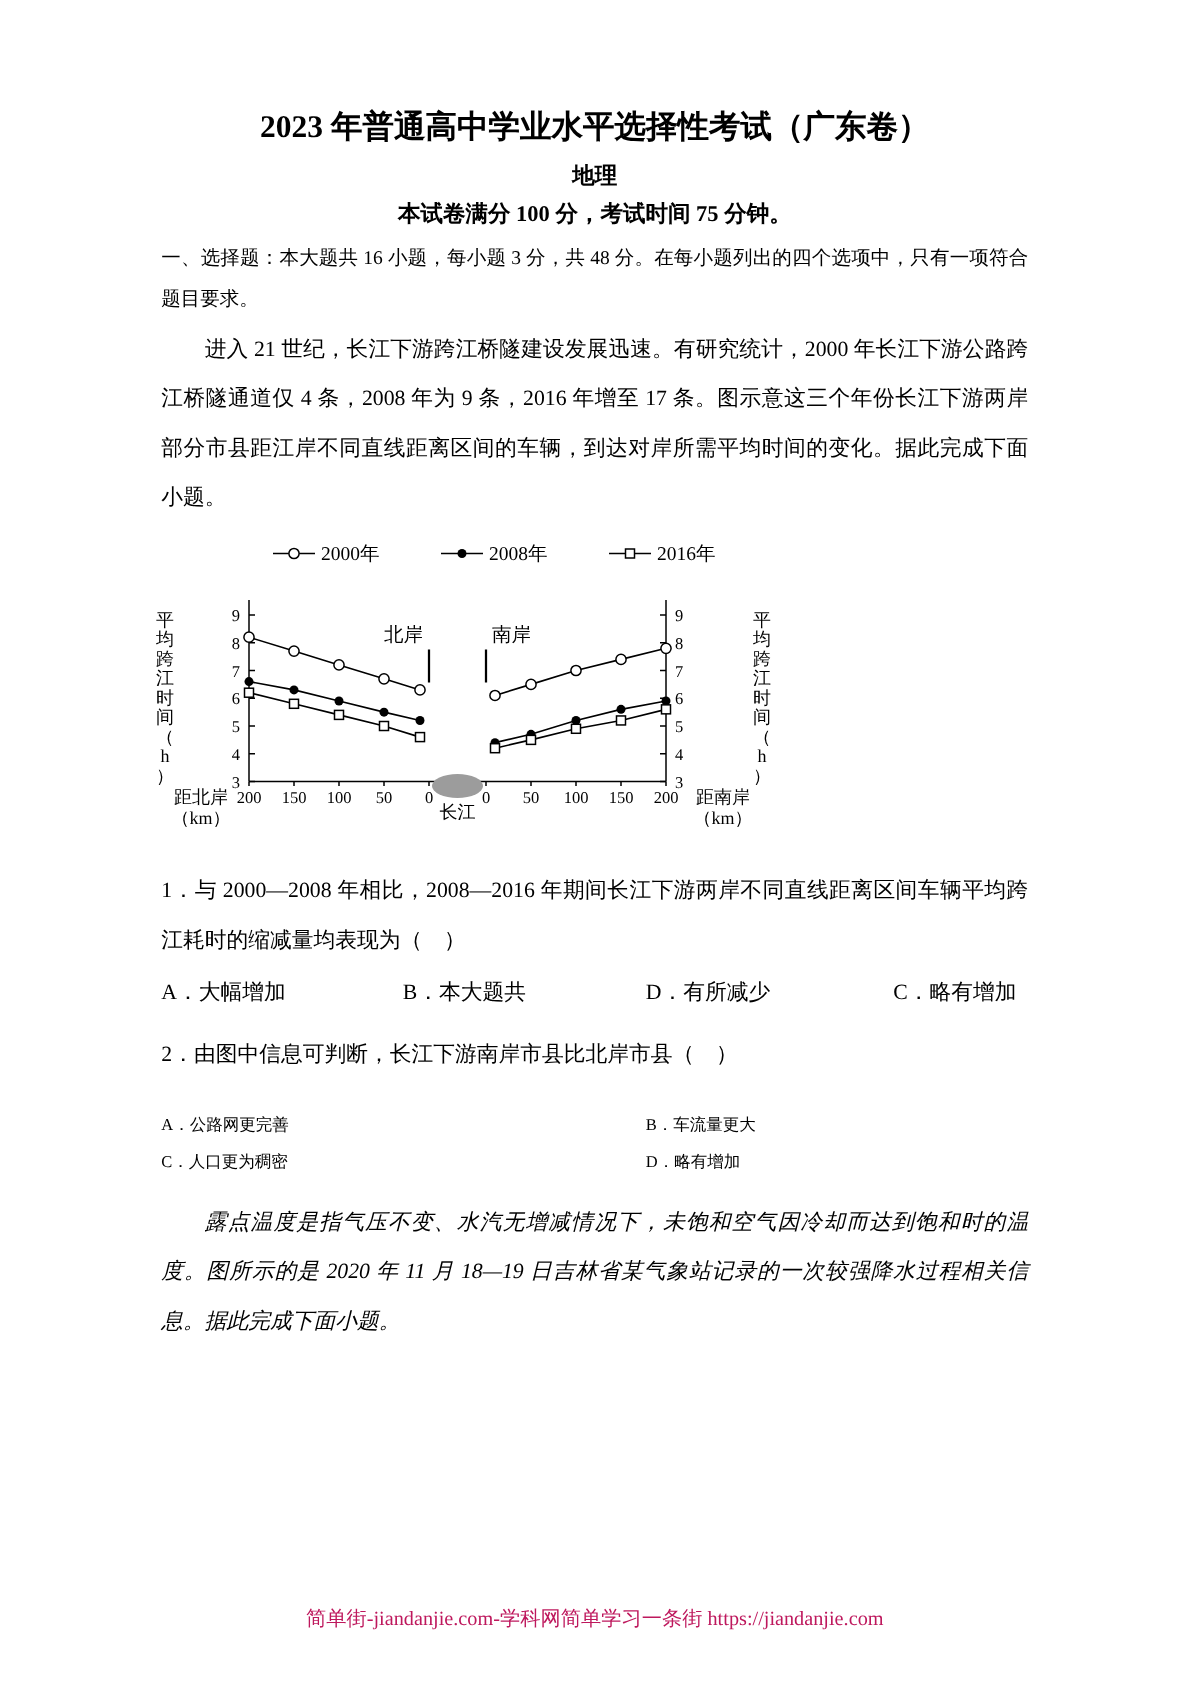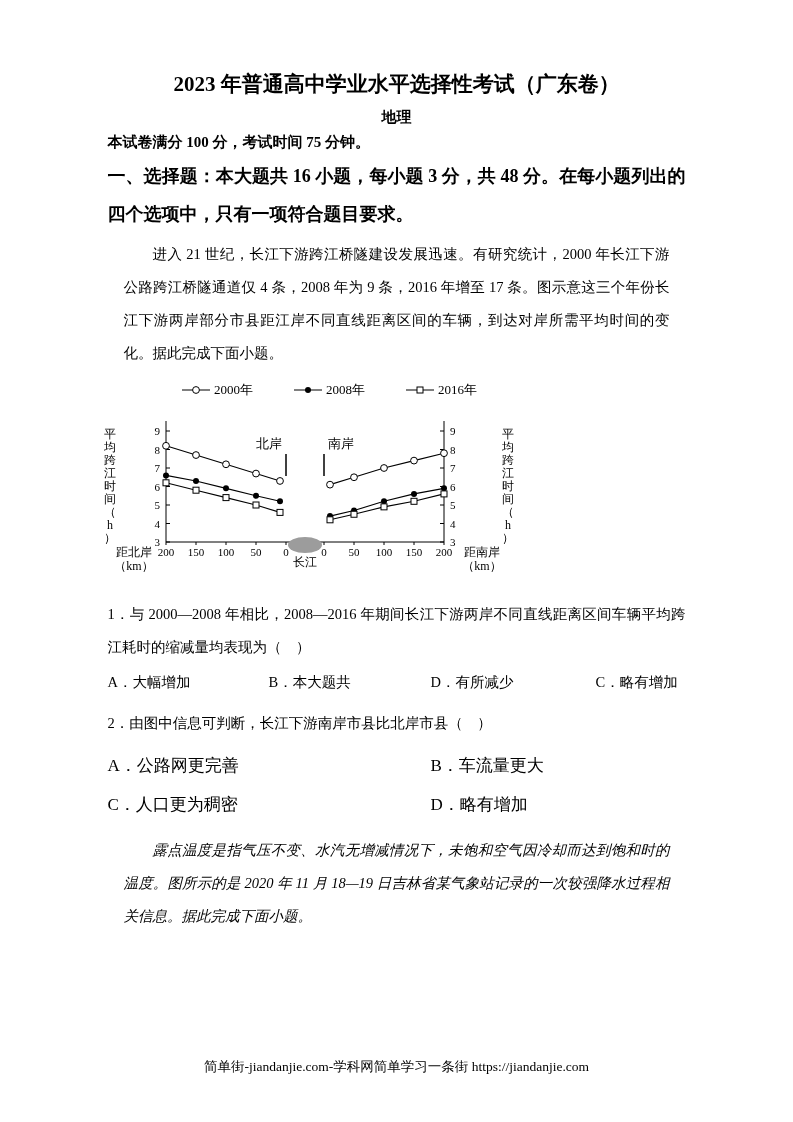--- a/index.html
+++ b/index.html
@@ -1,33 +1,33 @@
 <!DOCTYPE html>
 <html><head>
 <meta charset="utf-8">
 <style>
   html,body{margin:0;padding:0;background:#ffffff;}
   .page{width:722px;height:1122px;margin:0 auto;position:relative;background:#fff;
         font-family:"Liberation Serif", serif;color:#000;overflow:hidden;}
   .content{padding:56px 72px 0 72px;}
   .title{font-size:21px;font-weight:bold;text-align:center;margin:14px 0 8px;}
   .subject{font-size:15px;font-weight:bold;text-align:center;margin:10px 0 6px;}
-  .info{font-size:15px;font-weight:bold;margin:6px 0 4px;}
-  .section-head{font-size:18px;font-weight:bold;line-height:2.1;text-align:justify;margin:6px 0 2px;}
-  .para{font-size:14.5px;line-height:2.28;text-align:justify;margin:4px 16px;}
+  .info{font-size:15px;font-weight:bold;text-align:center;margin:6px 0 4px;}
+  .section-head{font-size:13px;font-weight:normal;line-height:2.1;text-align:justify;margin:6px 0 2px;}
+  .para{font-size:14.5px;line-height:2.28;text-align:justify;margin:4px 0;}
   .indent{text-indent:2em;}
   .ital{font-style:italic;}
   .chart-block{margin:2px 0 6px -14px;}
   .q-text{font-size:14.5px;line-height:2.28;text-align:justify;margin:8px 0 0;}
   .opts-row{display:grid;grid-template-columns:161px 162px 165px auto;font-size:14.5px;
             line-height:2.0;margin:4px 0 10px;}
-  .opts-grid{display:grid;grid-template-columns:323px auto;font-size:17px;
-             line-height:2.3;margin:6px 0 10px;}
-  .footer{position:absolute;left:0;bottom:46px;width:100%;text-align:center;
-          color:#000000;font-size:13.5px;}
+  .opts-grid{display:grid;grid-template-columns:323px auto;font-size:11px;
+             line-height:2.3;margin:18px 0 10px;}
+  .footer{position:absolute;left:0;bottom:34px;width:100%;text-align:center;
+          color:#be185d;font-size:13.5px;}
   svg text{fill:#000;}
 </style>
 </head>
 <body>
 
 <div class="page">
   <div class="content">
 
     <h1 class="title">2023 年普通高中学业水平选择性考试（广东卷）</h1>
     <div class="subject">地理</div>

